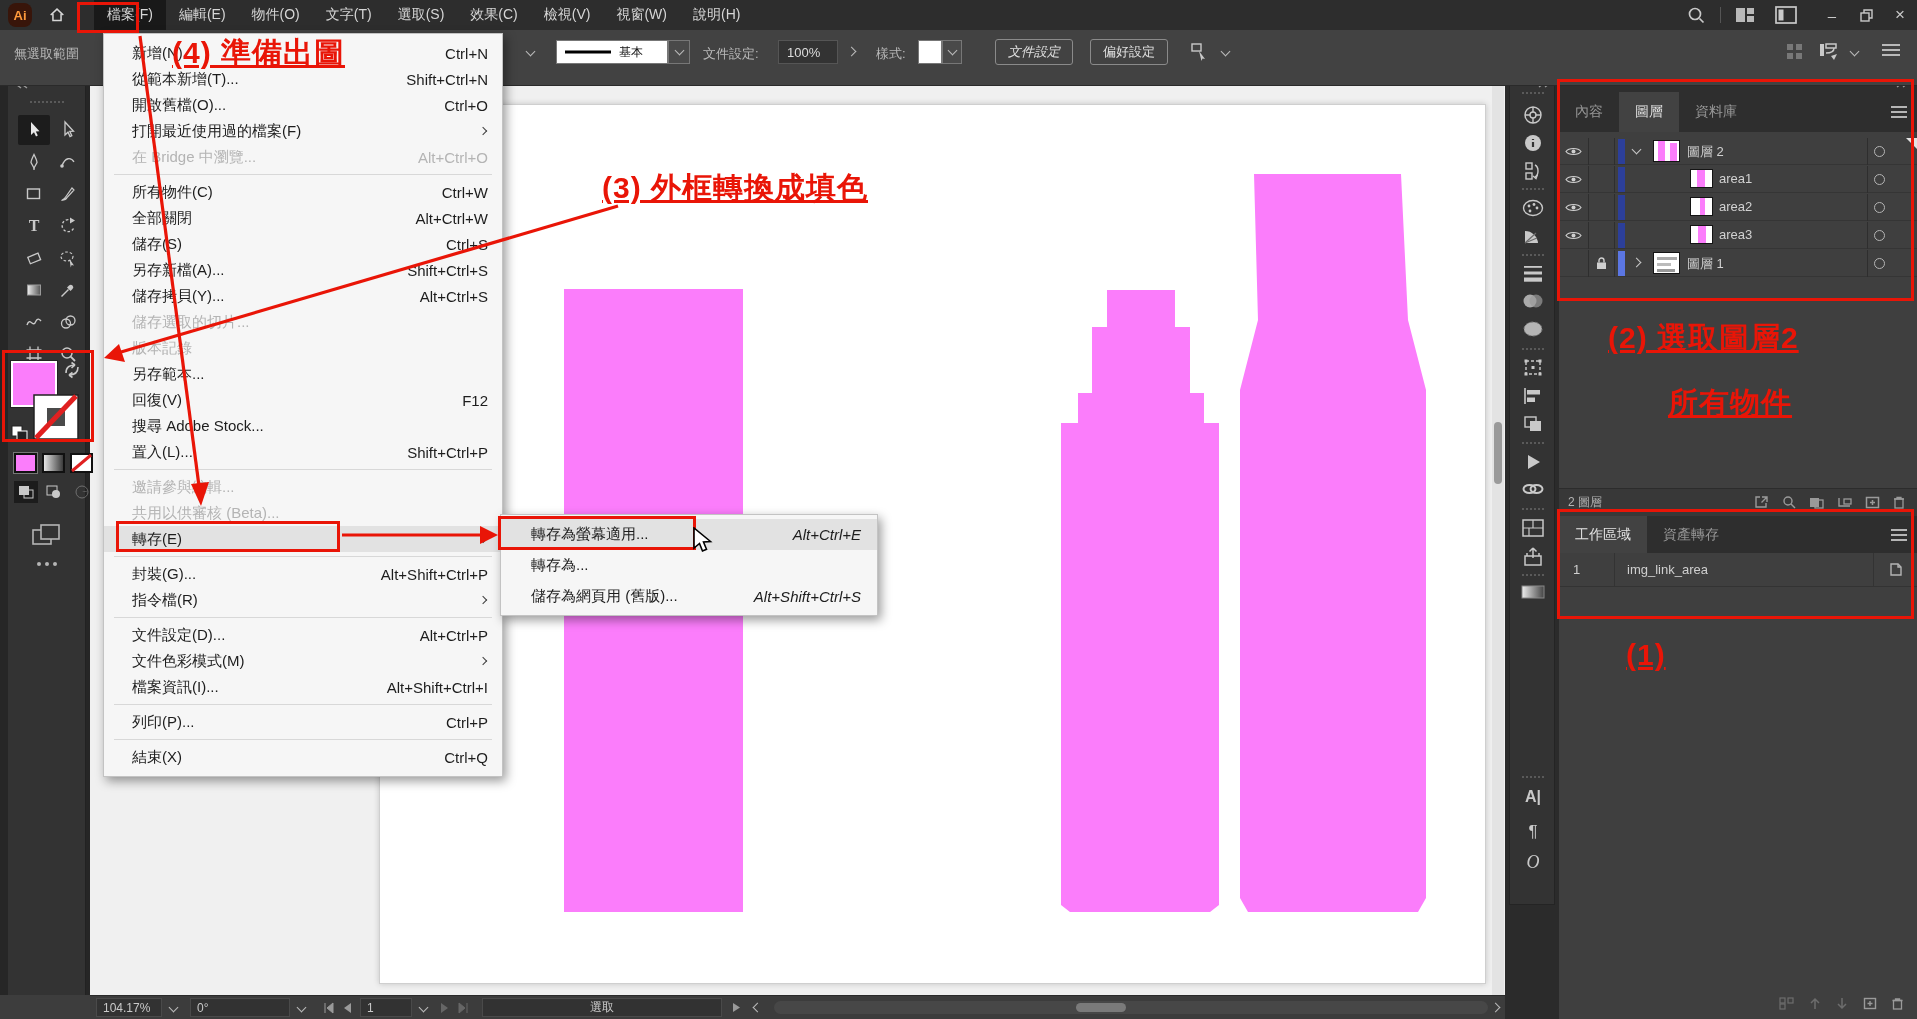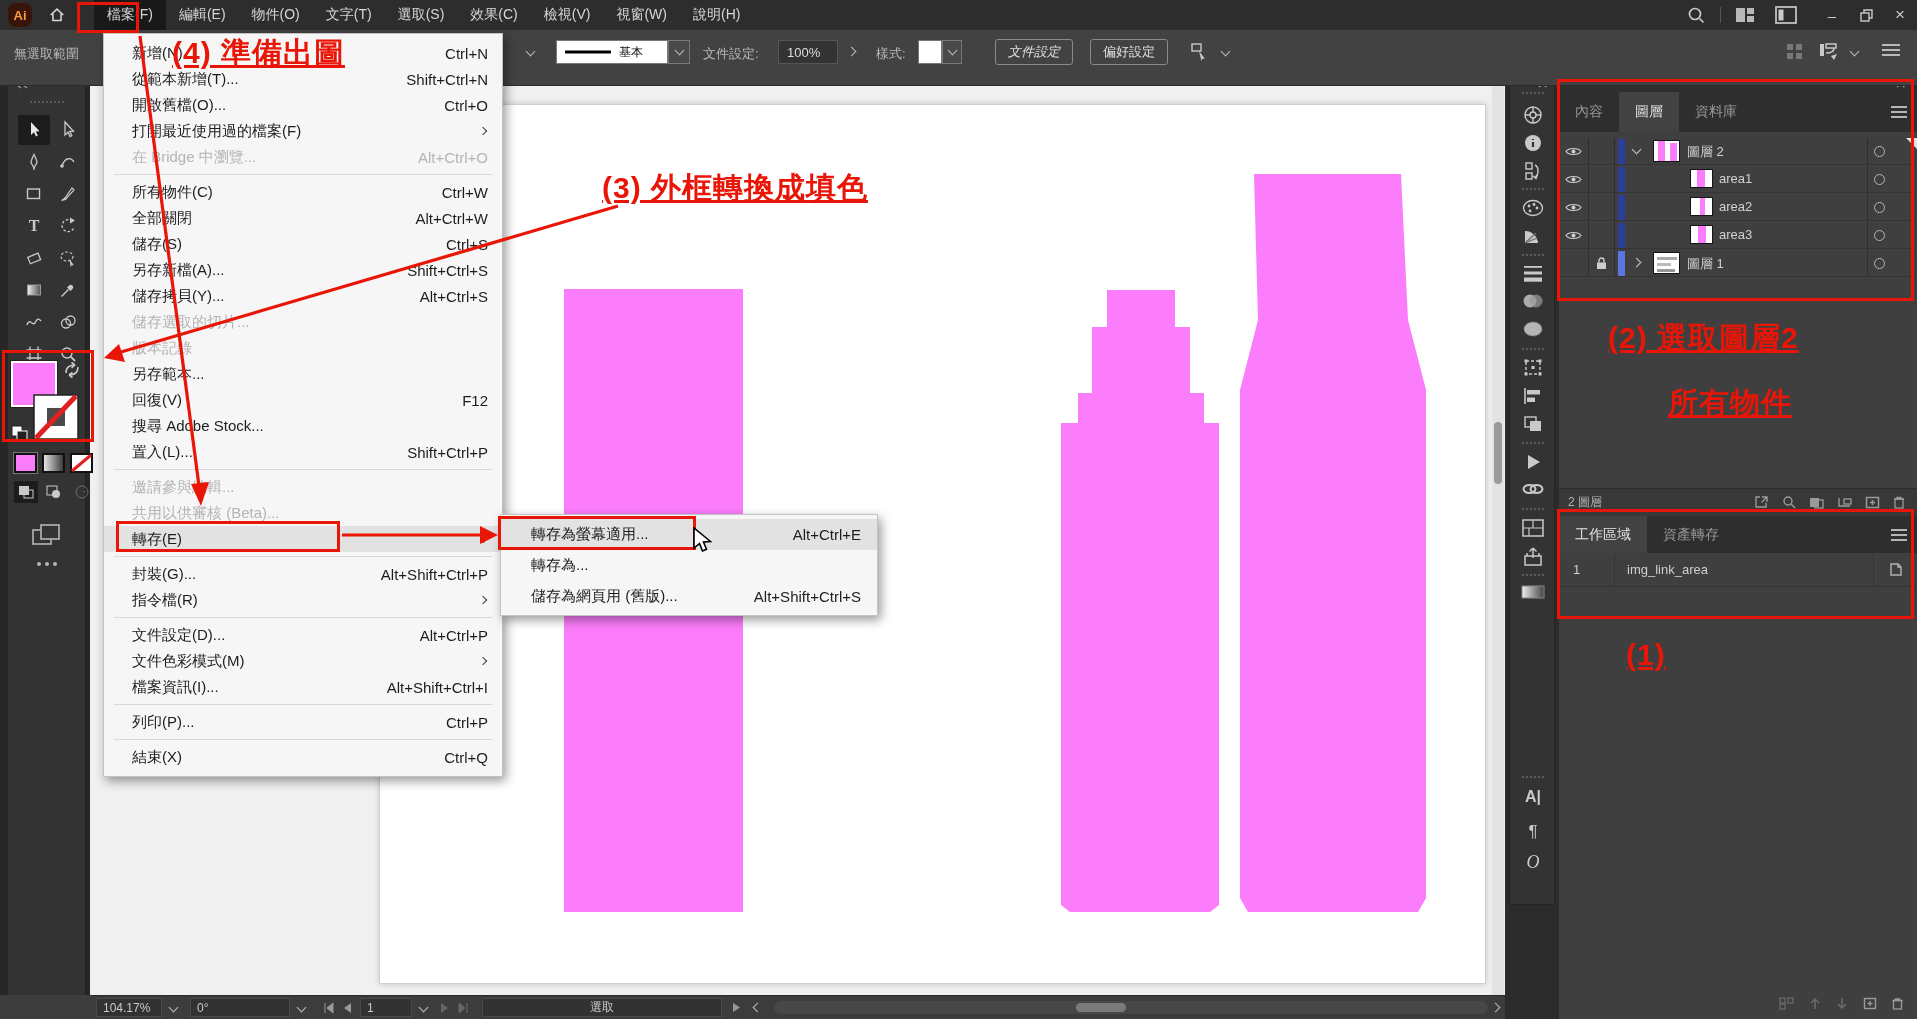--- a/index.html
+++ b/index.html
@@ -83,21 +83,21 @@
   #filemenu { position:absolute; left:103px; top:33px; width:400px; background:#f6f6f6; border:1px solid #c3c3c3; box-shadow:3px 4px 10px rgba(0,0,0,.4); padding:6px 0; z-index:30; }
   .mi { height:26px; display:flex; align-items:center; padding:0 14px 0 28px; font-size:15px; color:#1d1d1d; position:relative; }
   .mi .sc { margin-left:auto; color:#1d1d1d; }
   .mi.dis, .mi.dis .sc { color:#b4b4b4; }
   .mi.hl { background:#e2e2e2; }
   .subarr { position:absolute; right:16px; top:10px; width:6px; height:6px; border-right:1.7px solid #3c3c3c; border-top:1.7px solid #3c3c3c; transform:rotate(45deg); }
   .msep { height:1px; background:#d8d8d8; margin:4px 10px; }
 
   #submenu { position:absolute; left:500px; top:514px; width:378px; height:102px; background:#f6f6f6; border:1px solid #c3c3c3; box-shadow:3px 4px 10px rgba(0,0,0,.4); padding:4px 0; z-index:31; }
   .smi { height:31px; display:flex; align-items:center; padding:0 16px 0 30px; font-size:15px; color:#1d1d1d; }
-  .smi .sc { margin-left:auto; }
+  .smi .sc { margin-left:auto;font-style:italic; }
   .smi.hl { background:#e2e2e2; }
 
   
   .redbox { position:absolute; border:3px solid var(--red); z-index:50; pointer-events:none; }
   .redtext { position:absolute; color:var(--red); font-weight:bold; font-size:30px; z-index:60; pointer-events:none; letter-spacing:1px;text-decoration:underline; }
   #overlay { position:absolute; left:0; top:0; z-index:55; pointer-events:none; }
   #cursor { position:absolute; left:692px; top:527px; z-index:70; pointer-events:none; }
 
   :root { --pink:#fb7dfb; --red:#e91507; --selblue:#2c3f9a; --selblue2:#5b76e3; }
 </style>

